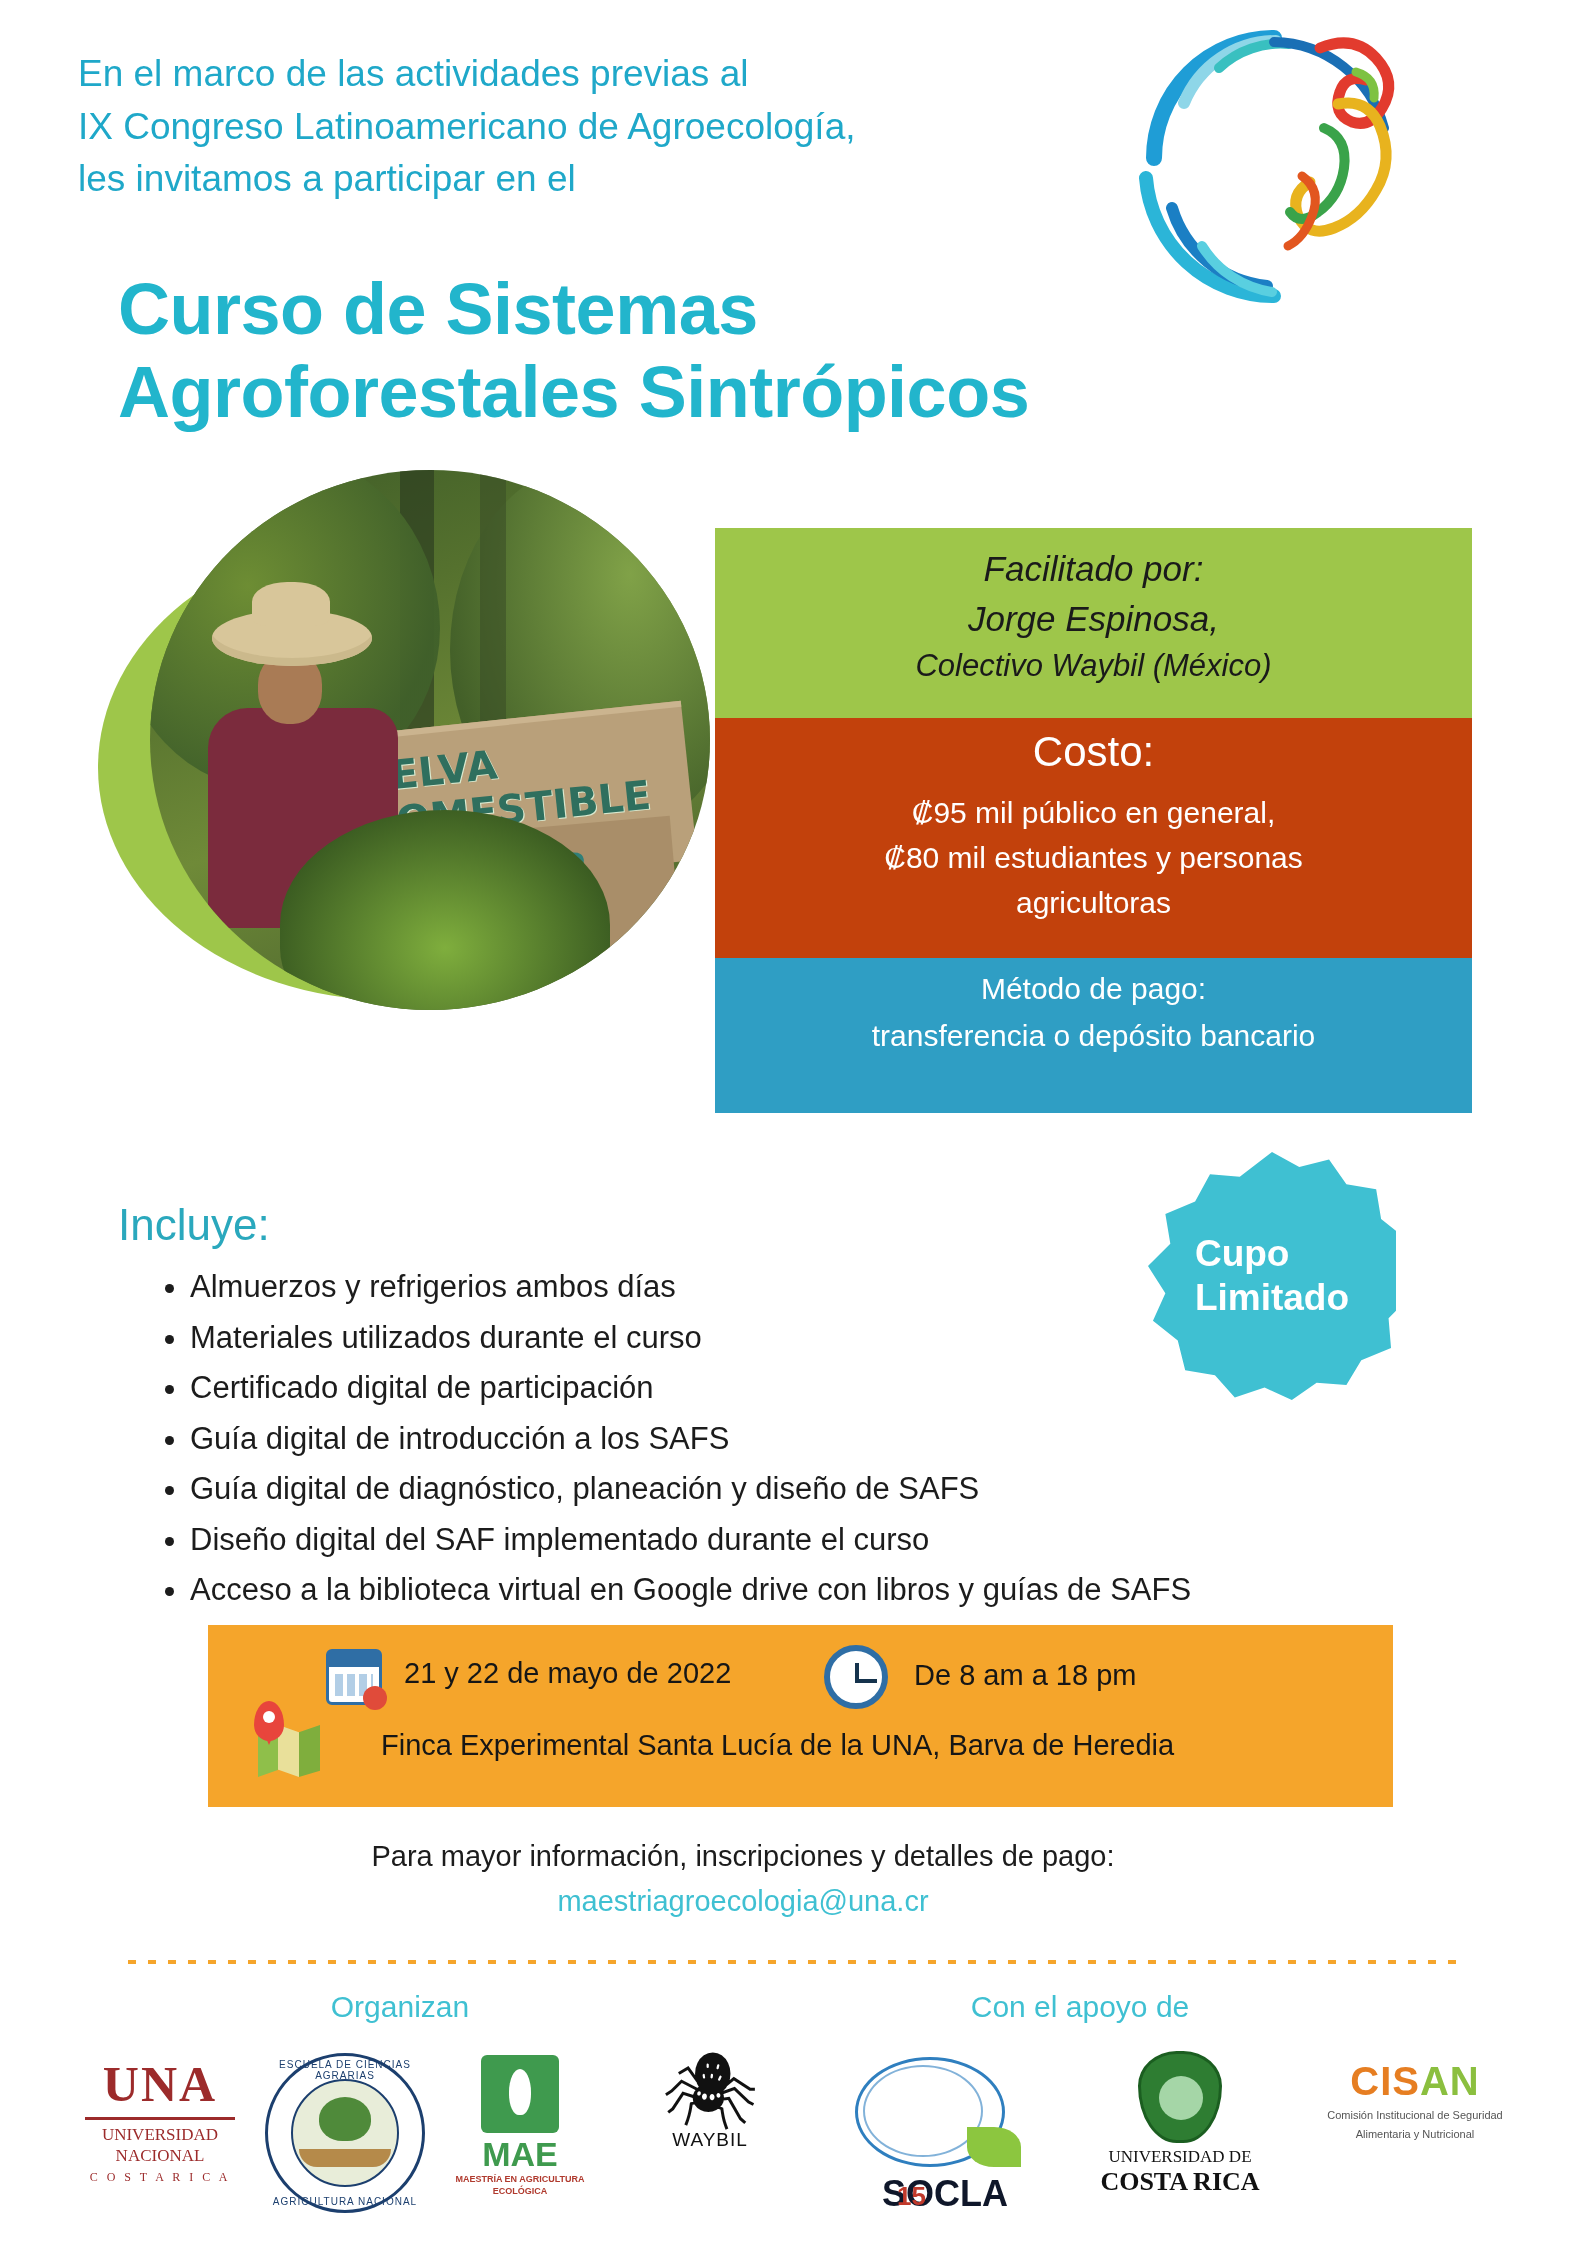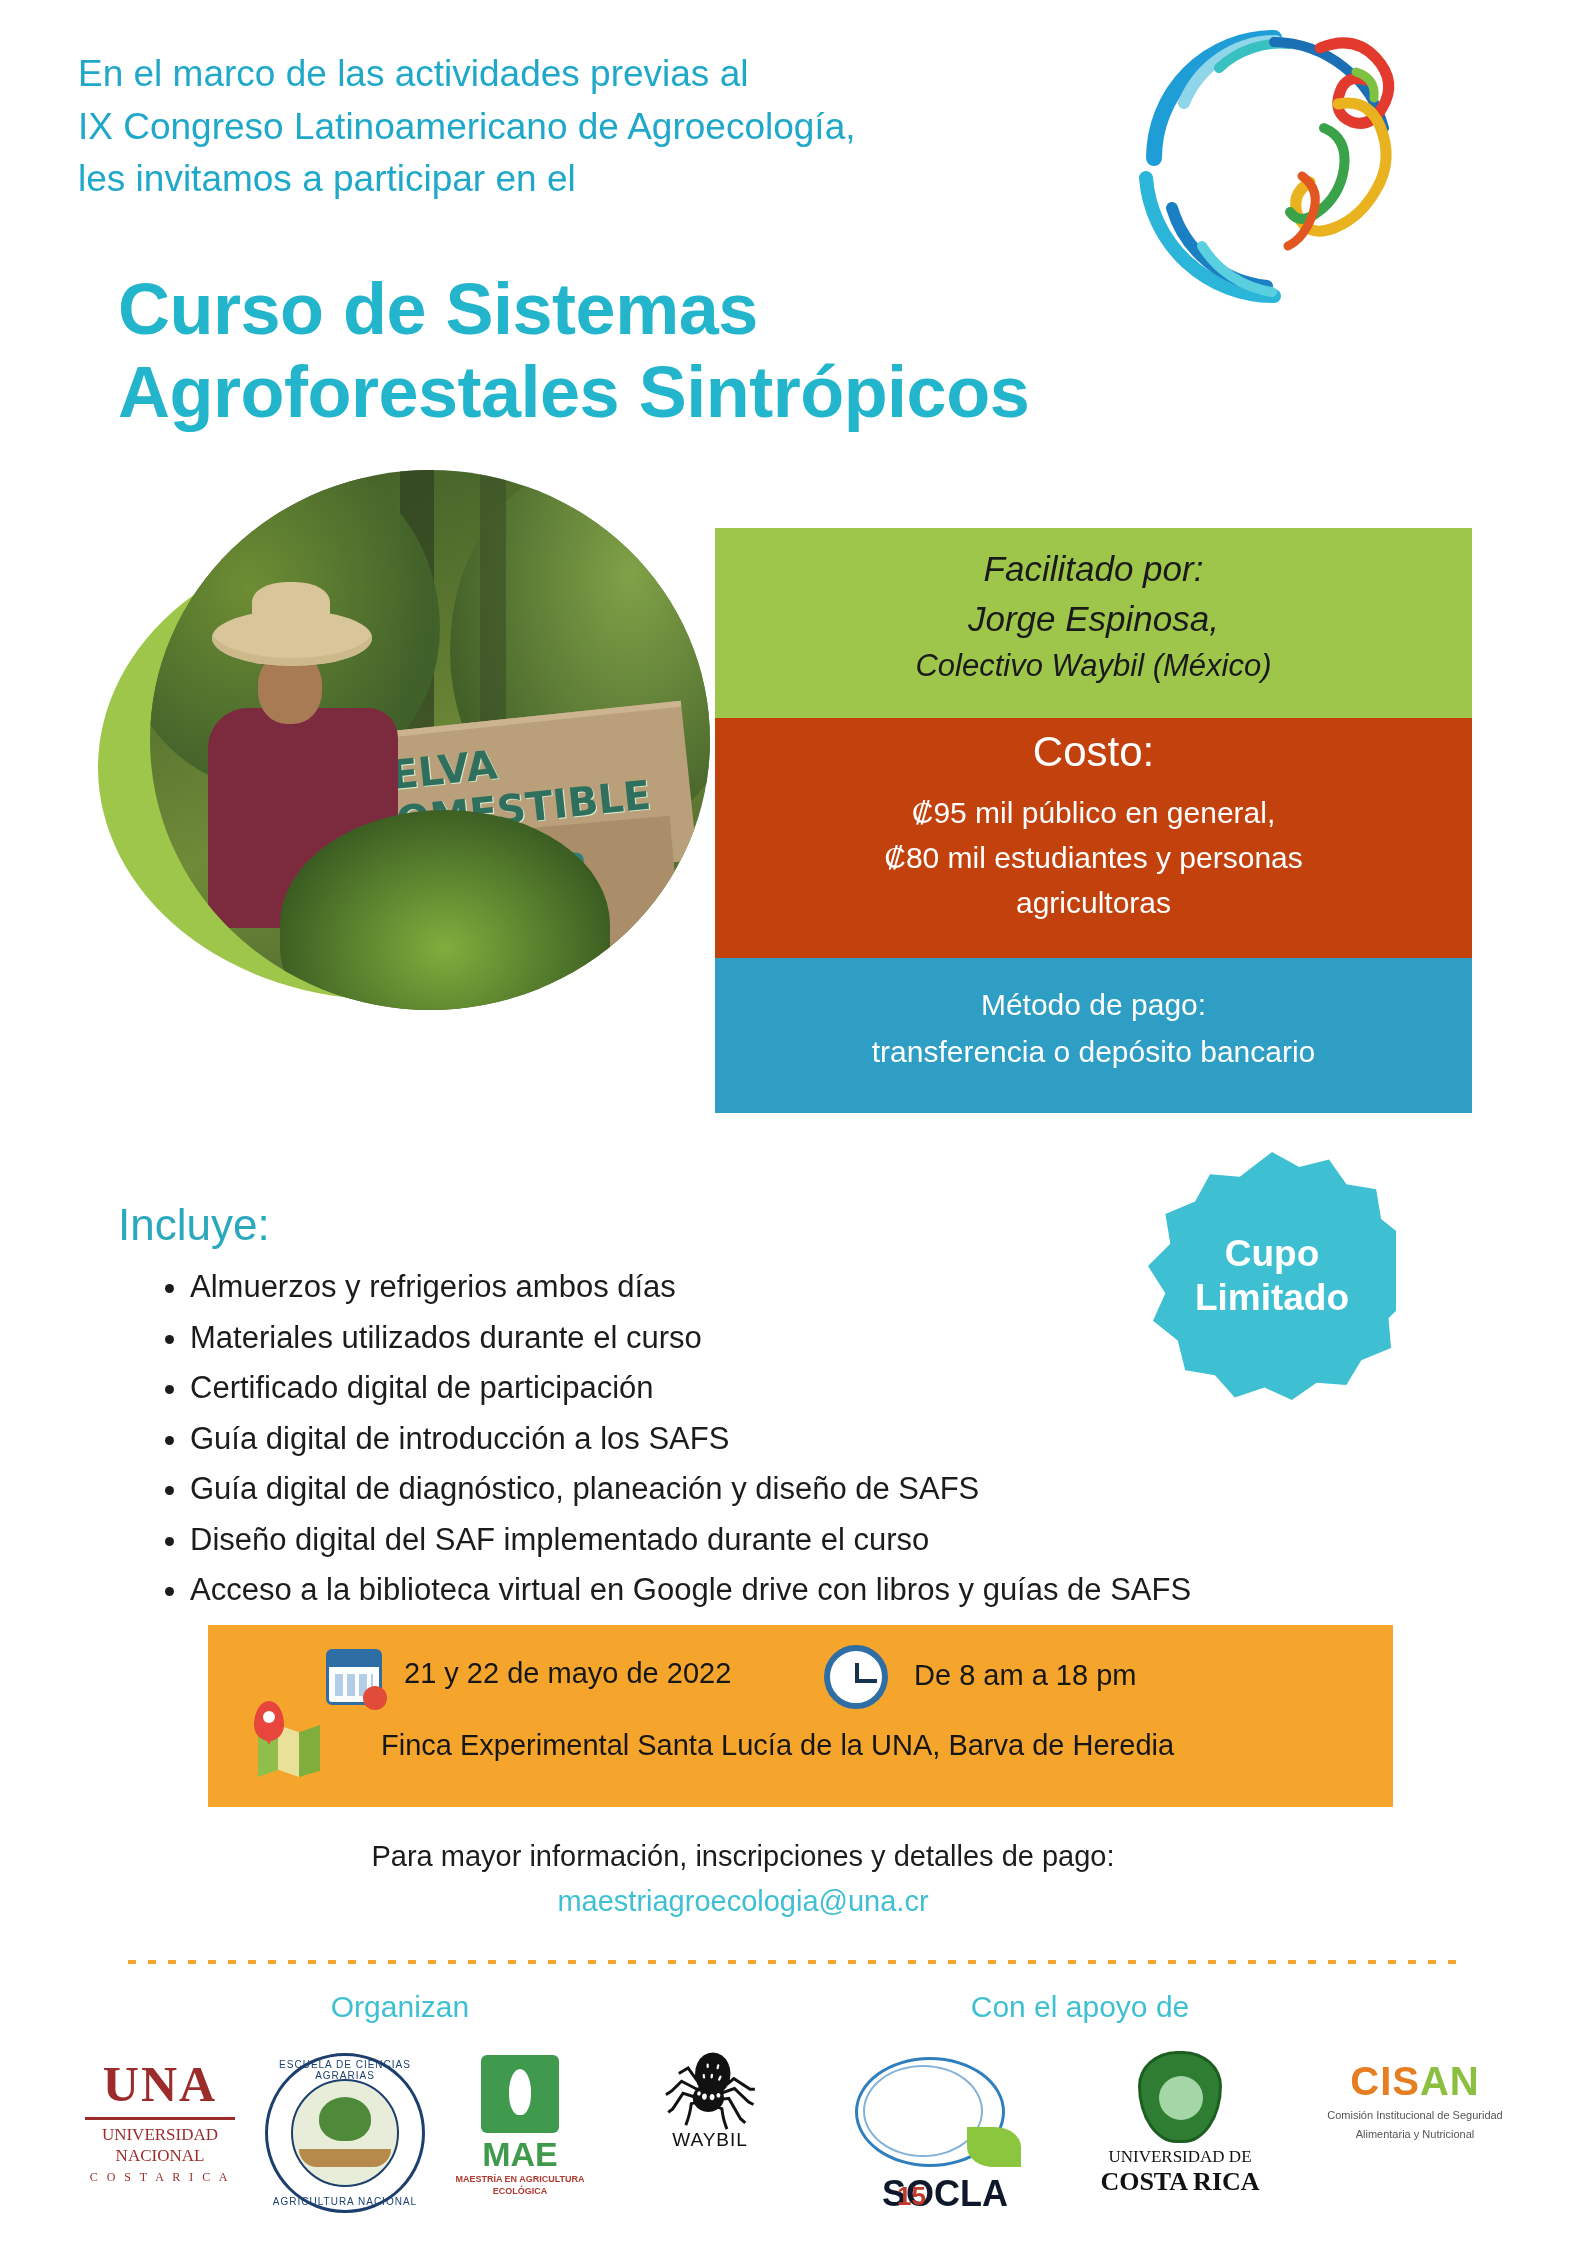--- a/index.html
+++ b/index.html
@@ -164,21 +164,21 @@
   }
   .blk-cost .h { font-size: 42px; margin-bottom: 14px; }
   .blk-cost .r { font-size: 30px; line-height: 1.5; }
 
   .blk-pay {
     position: absolute;
     left: 715px; top: 958px; width: 757px; height: 155px;
     background: #2f9ec4;
     color: #ffffff;
     text-align: center;
-    padding-top: 24px;
+    padding-top: 8px;
   }
   .blk-pay .r { font-size: 30px; line-height: 1.55; }
 
   
   .incluye-title {
     position: absolute;
     left: 118px; top: 1200px;
     color: #2aa8bd;
     font-size: 44px;
     font-weight: 500;
@@ -194,21 +194,21 @@
   .incluye-list li { margin-left: 42px; }
 
   
   .badge {
     position: absolute;
     left: 1148px; top: 1152px;
     width: 248px; height: 248px;
     background: #3fc0d2;
     color: #ffffff;
     display: flex; align-items: center; justify-content: center;
-    text-align: center;
+    text-align: left;
     font-size: 37px; font-weight: bold; line-height: 1.18;
     clip-path: polygon(50% 0%,61% 6%,73% 3%,80% 13%,92% 15%,94% 27%,104% 35%,100% 47%,106% 58%,97% 67%,98% 79%,86% 84%,80% 94%,68% 93%,58% 100%,47% 95%,35% 99%,27% 90%,15% 88%,12% 76%,2% 68%,7% 57%,0% 46%,9% 37%,7% 25%,19% 20%,25% 9%,37% 10%);
   }
 
   
   .details {
     position: absolute;
     left: 208px; top: 1625px; width: 1185px; height: 182px;
     background: #f5a52b;
   }

